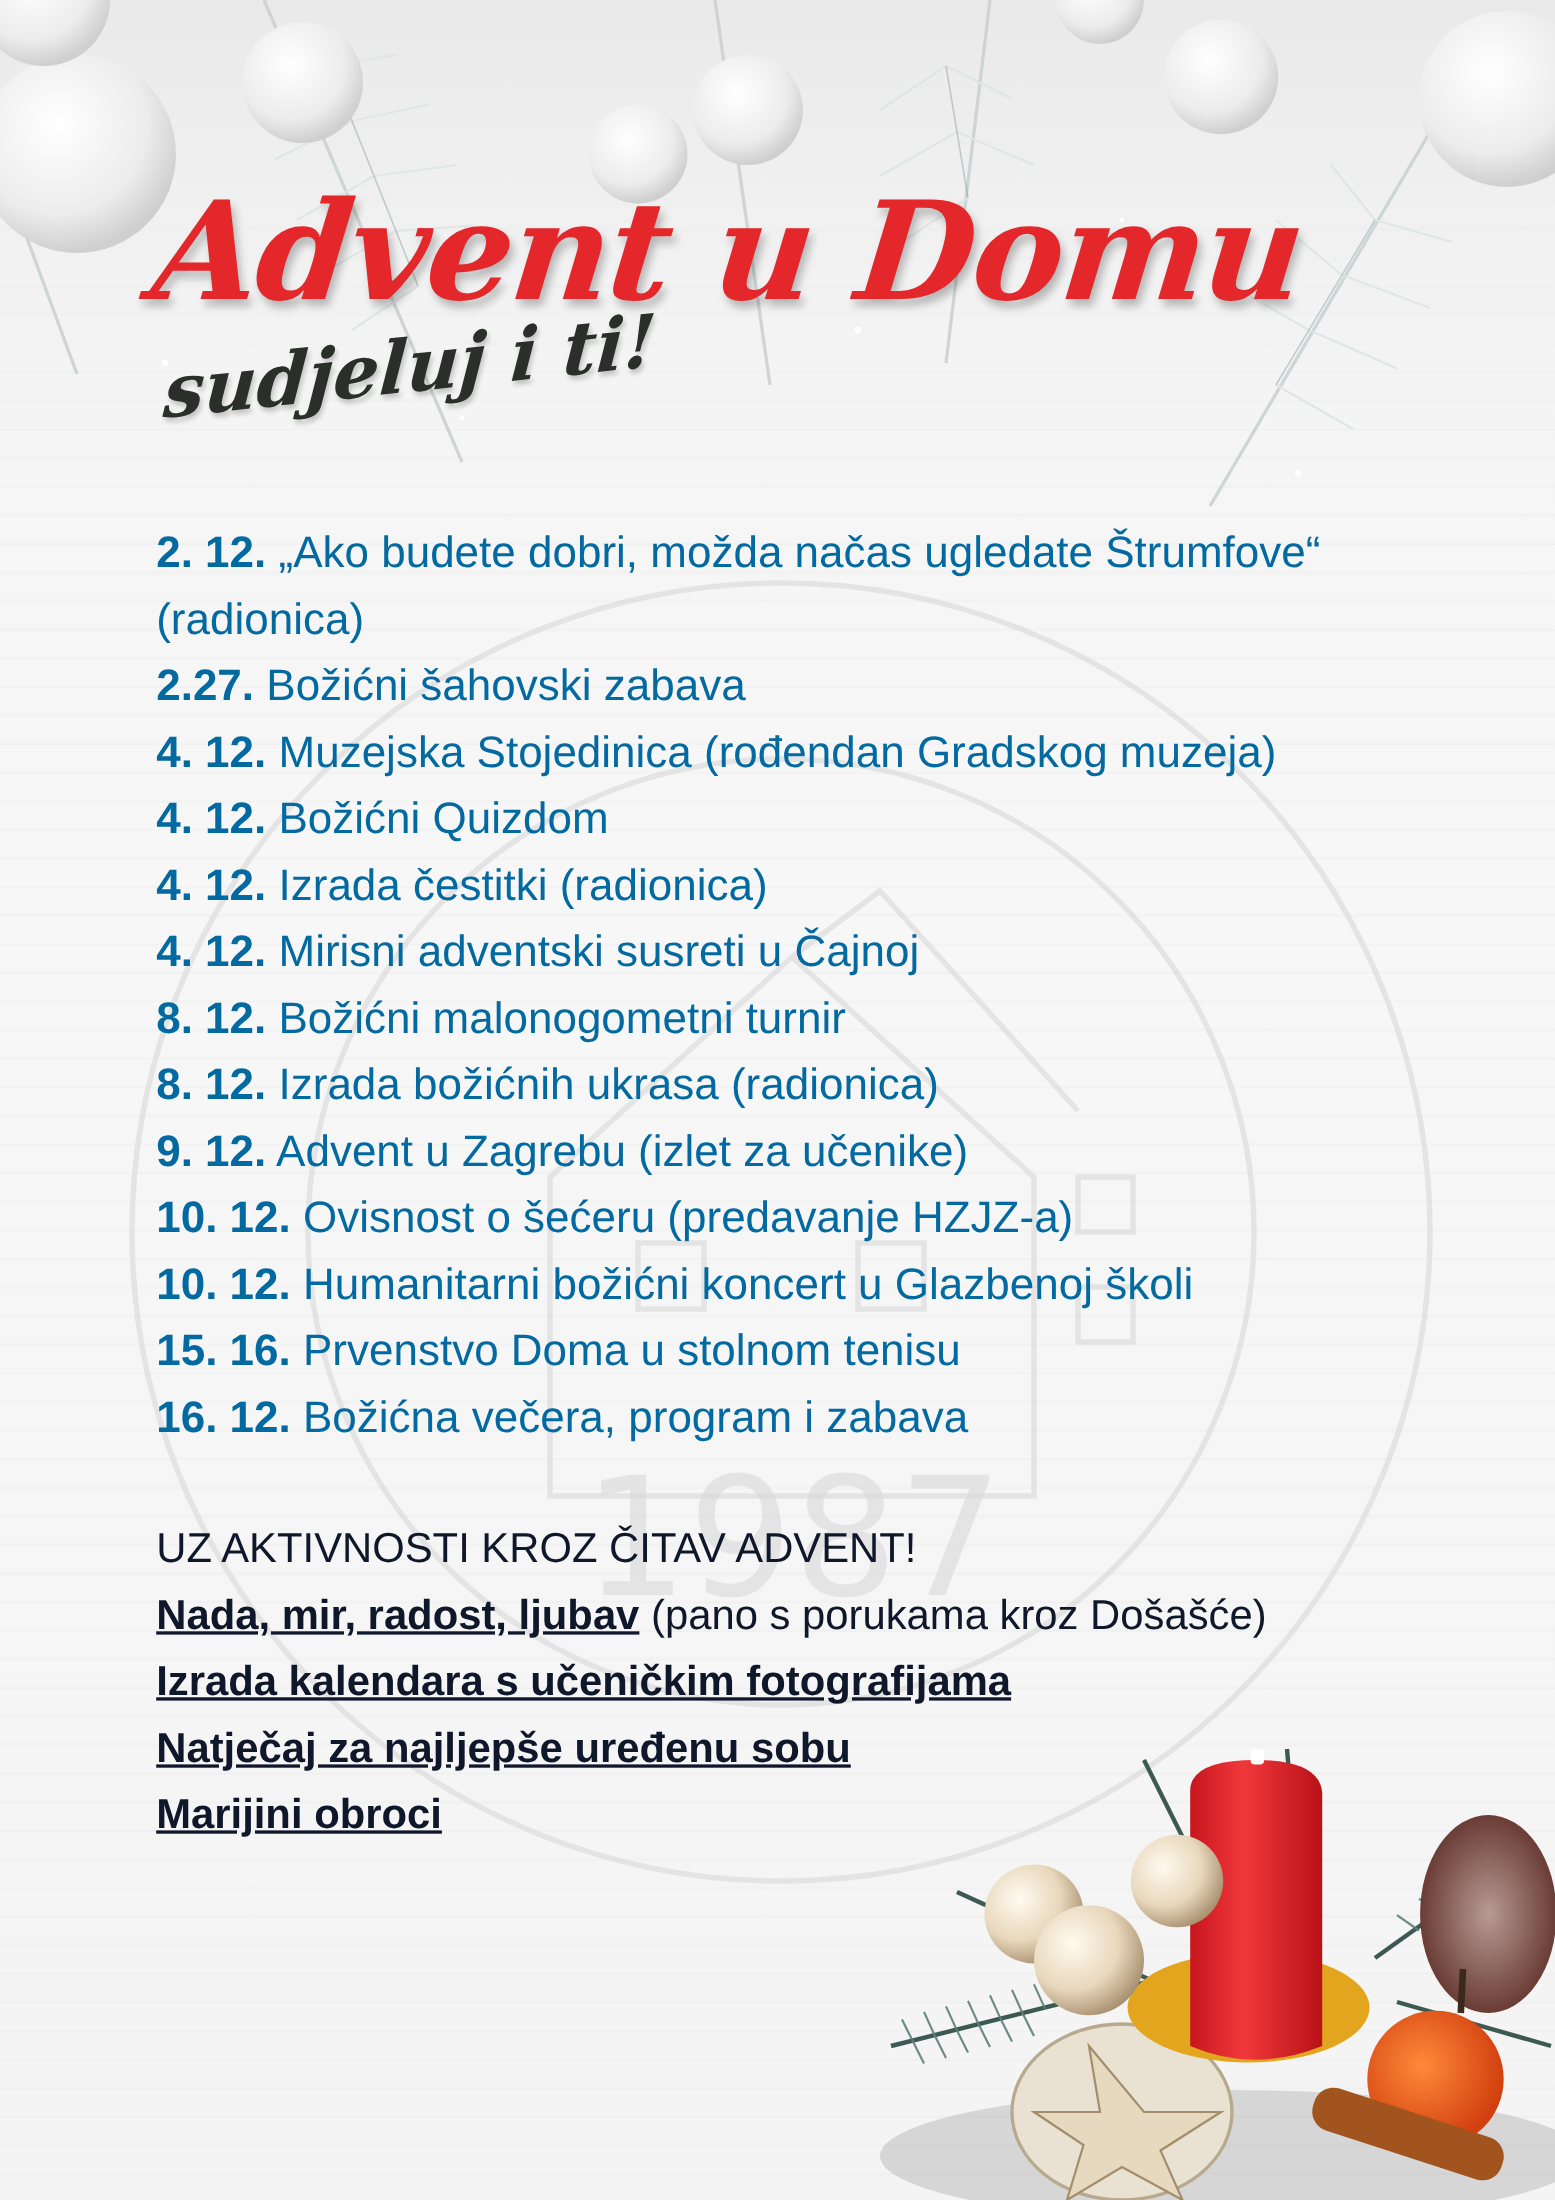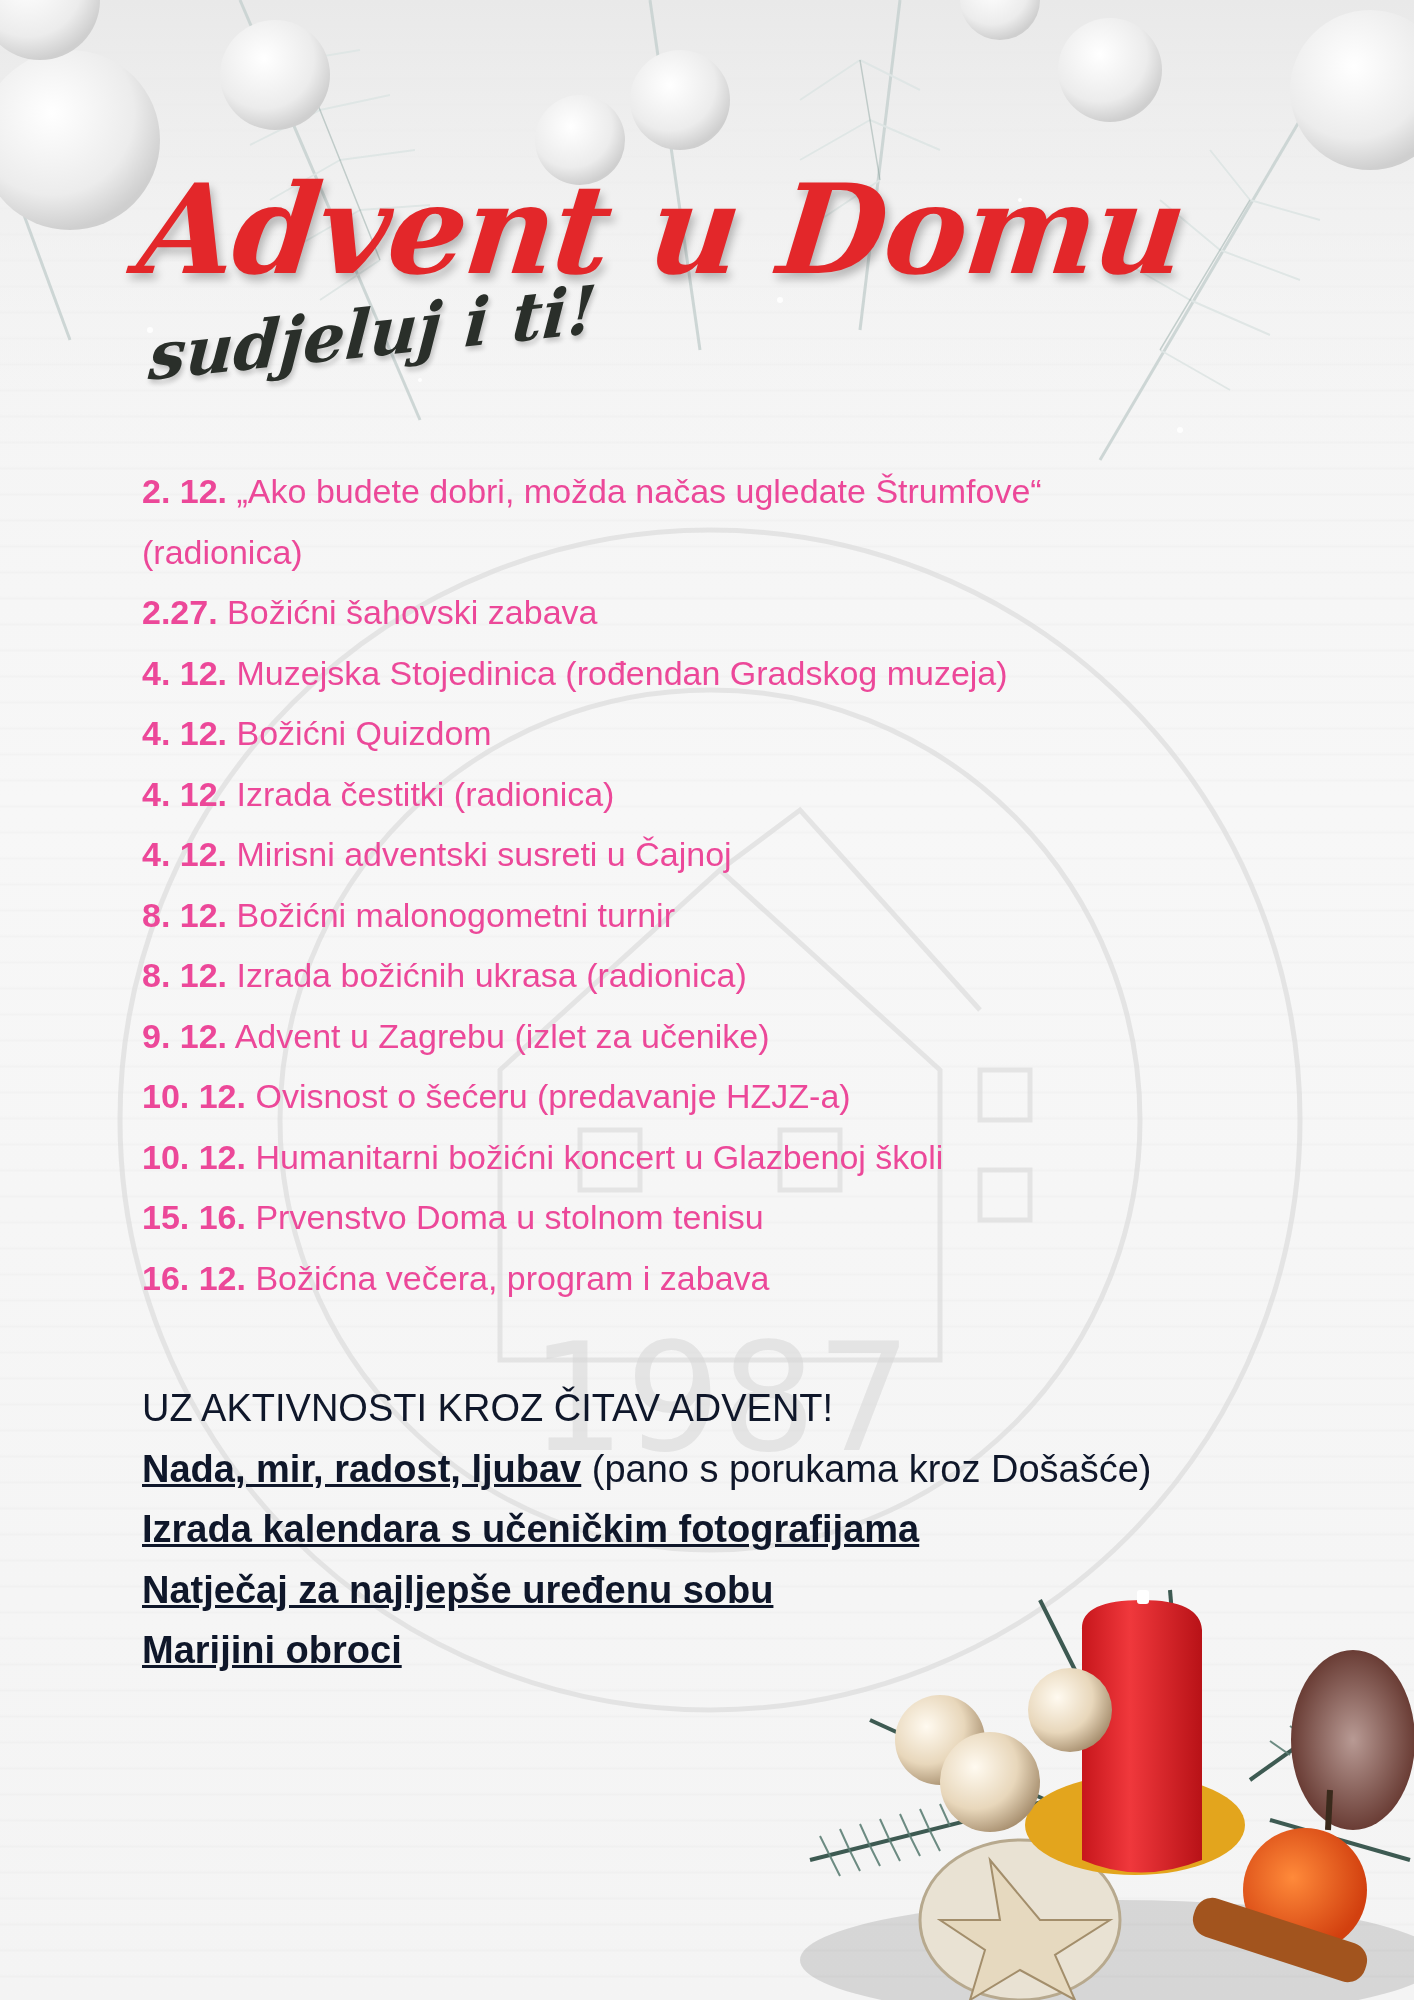--- a/index.html
+++ b/index.html
@@ -23,22 +23,22 @@
     white-space:nowrap; line-height:1;
   }
   .subtitle {
     position:absolute; left:148px; top:300px;
     font-family:"DejaVu Serif", serif; font-style:italic; font-weight:bold;
     font-size:66px; color:#2a2f2a; transform: rotate(-6deg) skewX(-10deg);
     text-shadow: 2px 4px 5px rgba(0,0,0,0.2);
     white-space:nowrap; line-height:1;
   }
   .events {
-    position:absolute; left:142px; top:461px; width:1060px;
-    font-size:34px; color:#ec4899; line-height:60.5px;
+    position:absolute; left:142px; top:472px; width:1060px;
+    font-size:40px; color:#0369a1; line-height:60.5px;
   }
   .events .row { white-space:nowrap; }
   .date { font-weight:bold; }
   .section {
     position:absolute; left:142px; top:1378px;
     font-size:38px; color:#0f172a; line-height:60.5px;
   }
   .section .row { white-space:nowrap; }
   .b { font-weight:bold;text-decoration:underline; }
   .candle-decor { position:absolute; left:790px; top:1560px; width:624px; height:440px; }

